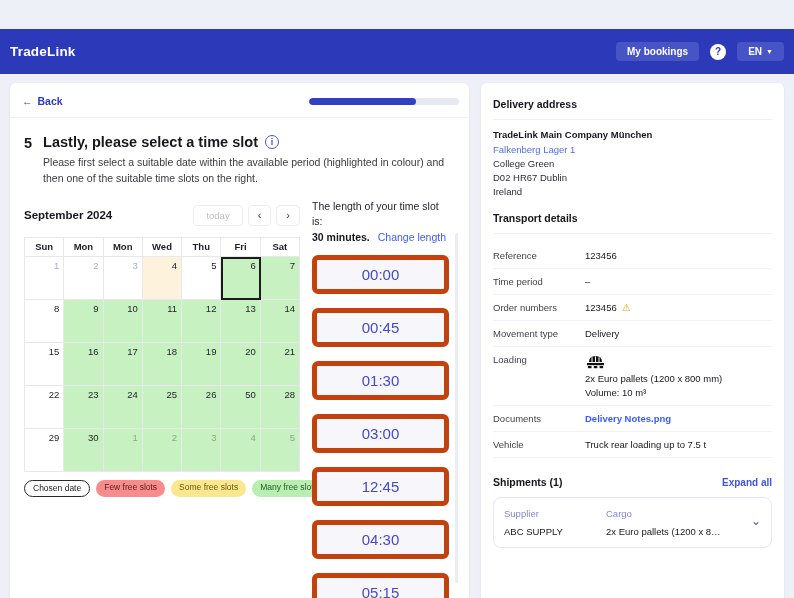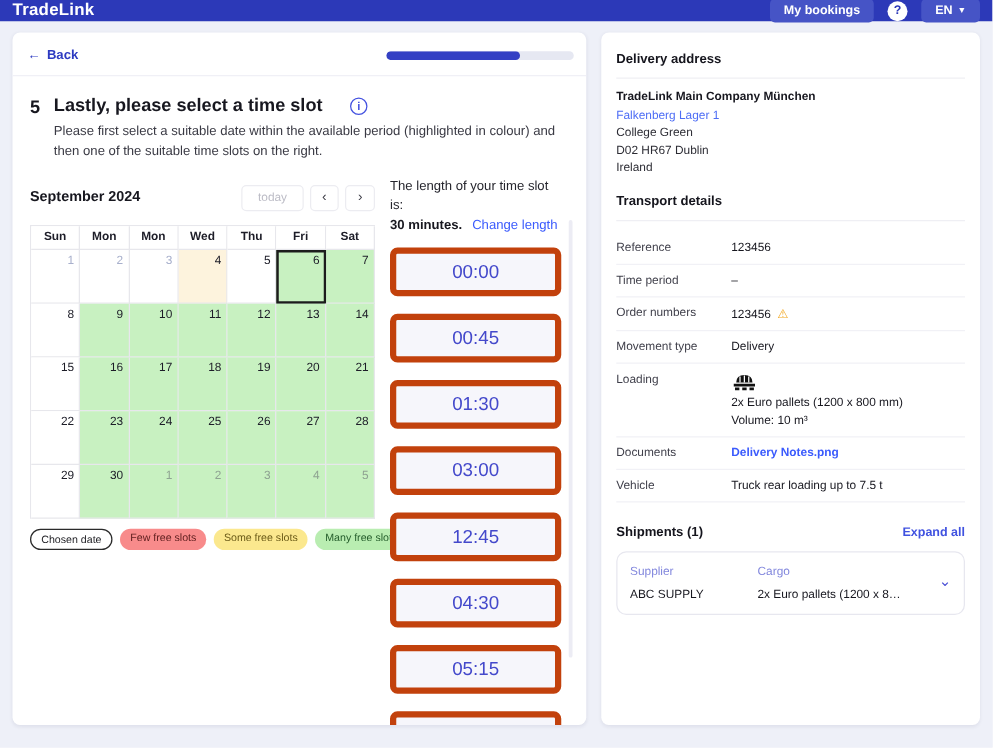--- a/index.html
+++ b/index.html
@@ -1,20 +1,20 @@
 <!DOCTYPE html>
 <html><head>
 <meta charset="utf-8">
 <style>
   * { margin:0; padding:0; box-sizing:border-box; }
   html,body { width:794px; height:598px; overflow:hidden; background:#eef0f8;
     font-family:"Liberation Sans", sans-serif; }
 
   
-  .topbar { height:17px; background:#2c39b8; display:flex; padding:0 10px; }
+  .topbar { height:45px; background:#2c39b8; display:flex; align-items:center; padding:0 10px;margin-top:29px; }
   .logo { color:#fff; font-weight:bold; font-size:13.5px; letter-spacing:.2px; }
   .tb-right { margin-left:auto; display:flex; align-items:center; gap:11px; }
   .tb-btn { background:#4654c6; color:#fff; font-size:10px; padding:4px 11px; border:none;
     border-radius:4px; font-weight:bold; cursor:pointer; font-family:inherit; }
   .help-circle { width:16px; height:16px; border-radius:50%; background:#fff; color:#2c39b8;
     font-size:10px; font-weight:bold; display:flex; align-items:center; justify-content:center; cursor:pointer; }
   .lang-btn { display:flex; align-items:center; gap:4px; }
   .caret { font-size:7px; }
 
   
@@ -26,21 +26,21 @@
   
   .lc-head { display:flex; align-items:center; padding:12px 10px 10px 12px; border-bottom:1px solid #f0f0f6; }
   .back-link { color:#2d3ac1; font-size:10.5px; font-weight:bold; display:flex; align-items:center;
     gap:5px; text-decoration:none; cursor:pointer; }
   .progress { margin-left:auto; width:150px; height:7px; background:#e6e8f2; border-radius:4px; overflow:hidden; }
   .progress-fill { height:100%; background:#3440c4; border-radius:4px; }
 
   
   .step { display:flex; gap:11px; padding:16px 12px 4px 14px; }
   .step-num { font-size:14.5px; font-weight:bold; color:#17171f; padding-top:1px; }
-  .step-title { font-size:14.5px; font-weight:bold; color:#17171f; display:flex; align-items:center; gap:22px; }
+  .step-title { font-size:14.5px; font-weight:bold; color:#17171f; display:flex; align-items:center; gap:7px; }
   .info-icon { width:14px; height:14px; border-radius:50%; border:1.4px solid #4452e0; color:#4452e0;
     font-size:9px; font-weight:bold; display:inline-flex; align-items:center; justify-content:center; }
   .step-desc { font-size:10.5px; color:#3a3a44; line-height:1.5; margin-top:5px; max-width:460px; }
 
   
   .columns { display:flex; gap:12px; padding:8px 10px 0 14px; }
   .cal-col { width:276px; flex-shrink:0; }
   .cal-head { display:flex; align-items:center; margin:6px 0 11px; }
   .cal-month { font-size:11.5px; font-weight:bold; color:#17171f; }
   .cal-btns { margin-left:auto; display:flex; gap:5px; }
@@ -238,21 +238,21 @@
             <div class="cal-cell c-avail">
               <span>24</span>
             </div>
             <div class="cal-cell c-avail">
               <span>25</span>
             </div>
             <div class="cal-cell c-avail">
               <span>26</span>
             </div>
             <div class="cal-cell c-avail">
-              <span>27</span>
+              <span>50</span>
             </div>
             <div class="cal-cell c-avail">
               <span>28</span>
             </div>
             <div class="cal-cell c-plain">
               <span>29</span>
             </div>
             <div class="cal-cell c-avail">
               <span>30</span>
             </div>

